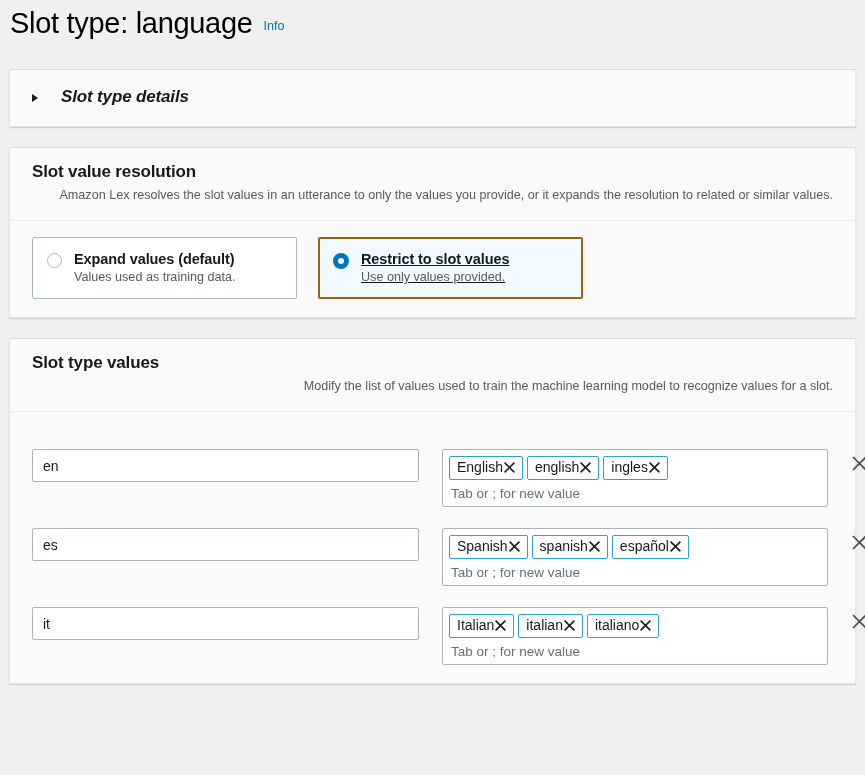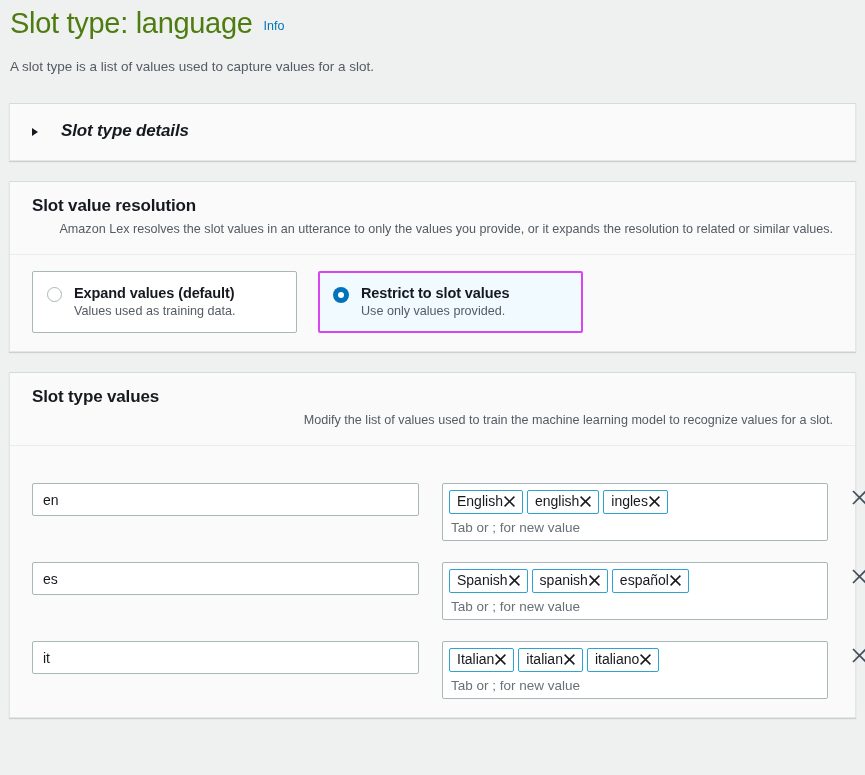--- a/index.html
+++ b/index.html
@@ -29,21 +29,21 @@
   }
   .title-row {
     display: flex;
     align-items: baseline;
     gap: 11px;
   }
   .page-title {
     font-size: 29px;
     font-weight: 400;
     letter-spacing: -0.3px;
-    color: #4d7c0f;
+    color: #000000;
     line-height: 38px;
   }
   .info-link {
     font-size: 12.5px;
     font-weight: normal;
     color: #0073bb;
     cursor: pointer;
     position: relative;
     top: -3px;
   }
@@ -129,23 +129,24 @@
     width: 265px;
     border: 1px solid #aab7b8;
     border-radius: 2px;
     background: #ffffff;
     padding: 13px 16px 14px 14px;
     display: flex;
     gap: 12px;
     cursor: pointer;
   }
   .tile.selected {
-    border: 2px solid #d946ef;
+    border: 2px solid #a16207;
     background: #f1faff;
     padding: 12px 15px 13px 13px;
+    text-decoration: underline;
   }
   .radio-outer {
     width: 15px; height: 15px;
     border-radius: 50%;
     border: 1px solid #aab7b8;
     background: #fff;
     flex: 0 0 auto;
     margin-top: 2px;
     position: relative;
   }
@@ -277,21 +278,20 @@
 </head>
 <body>
 
 <div class="page">
 
   <div class="page-head">
     <div class="title-row">
       <h1 class="page-title">Slot type: language</h1>
       <span class="info-link">Info</span>
     </div>
-    <div class="page-sub">A slot type is a list of values used to capture values for a slot.</div>
   </div>
 
   <div class="gap-27"></div>
 
   <div class="collapsible">
     <div class="collapsible-head">
       <span class="caret"></span>
       <span class="collapsible-title">Slot type details</span>
     </div>
   </div>

